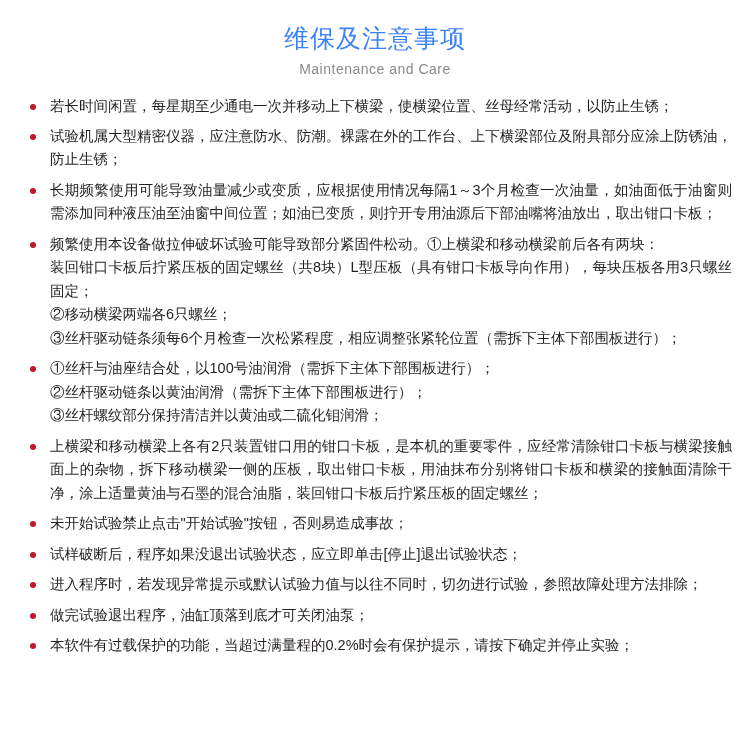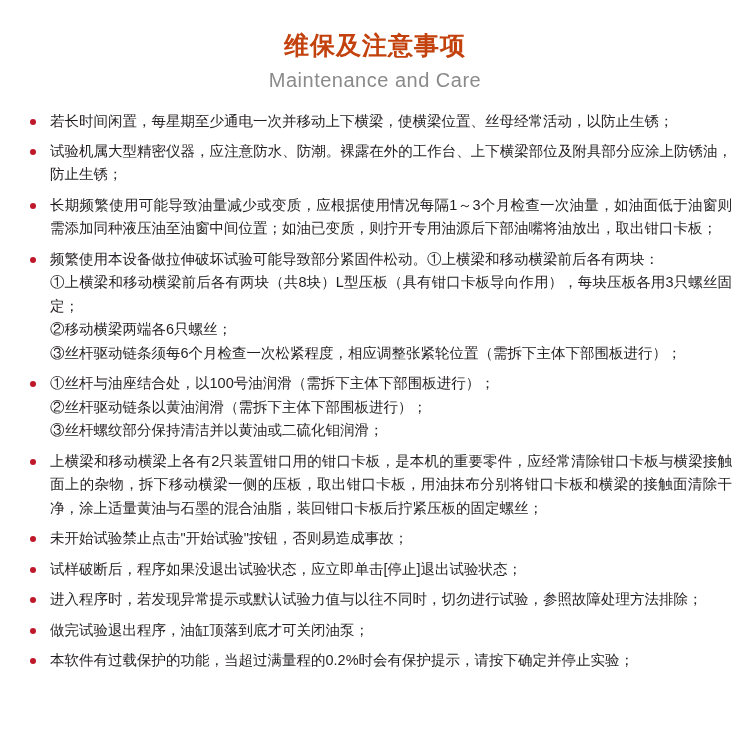--- a/index.html
+++ b/index.html
@@ -20,28 +20,28 @@
     box-sizing: border-box;
     padding: 0;
     position: relative;
   }
   .header {
     text-align: center;
     padding-top: 22px;
   }
   .title-cn {
     font-size: 25px;
-    font-weight: bold;
-    color: #c2410c;
+    font-weight: normal;
+    color: #3b82f6;
     letter-spacing: 1px;
     line-height: 1.3;
-    margin: 7px;
+    margin: 0;
   }
   .title-en {
-    font-size: 20px;
+    font-size: 14px;
     color: #8a8a8a;
     letter-spacing: 0.5px;
     margin: 6px 0 0 0;
     font-weight: normal;
   }
   .content {
     margin: 18px 0 0 0;
     padding: 0 18px 0 22px;
   }
   ul.bullets {
@@ -88,21 +88,21 @@
         <span class="sub">若长时间闲置，每星期至少通电一次并移动上下横梁，使横梁位置、丝母经常活动，以防止生锈；</span>
       </li>
       <li>
         <span class="sub">试验机属大型精密仪器，应注意防水、防潮。裸露在外的工作台、上下横梁部位及附具部分应涂上防锈油，防止生锈；</span>
       </li>
       <li>
         <span class="sub">长期频繁使用可能导致油量减少或变质，应根据使用情况每隔1～3个月检查一次油量，如油面低于油窗则需添加同种液压油至油窗中间位置；如油已变质，则拧开专用油源后下部油嘴将油放出，取出钳口卡板；</span>
       </li>
       <li>
         <span class="sub">频繁使用本设备做拉伸破坏试验可能导致部分紧固件松动。①上横梁和移动横梁前后各有两块：</span>
-        <span class="sub">①上横梁和移动横梁前后各有两块（共8块）L型压板（具有钳口卡板导向作用），每块压板各用3只螺丝固定；</span>
+        <span class="sub">装回钳口卡板后拧紧压板的固定螺丝（共8块）L型压板（具有钳口卡板导向作用），每块压板各用3只螺丝固定；</span>
         <span class="sub">②移动横梁两端各6只螺丝；</span>
         <span class="sub">③丝杆驱动链条须每6个月检查一次松紧程度，相应调整张紧轮位置（需拆下主体下部围板进行）；</span>
       </li>
       <li>
         <span class="sub">①丝杆与油座结合处，以100号油润滑（需拆下主体下部围板进行）；</span>
         <span class="sub">②丝杆驱动链条以黄油润滑（需拆下主体下部围板进行）；</span>
         <span class="sub">③丝杆螺纹部分保持清洁并以黄油或二硫化钼润滑；</span>
       </li>
       <li>
         <span class="sub">上横梁和移动横梁上各有2只装置钳口用的钳口卡板，是本机的重要零件，应经常清除钳口卡板与横梁接触面上的杂物，拆下移动横梁一侧的压板，取出钳口卡板，用油抹布分别将钳口卡板和横梁的接触面清除干净，涂上适量黄油与石墨的混合油脂，装回钳口卡板后拧紧压板的固定螺丝；</span>

